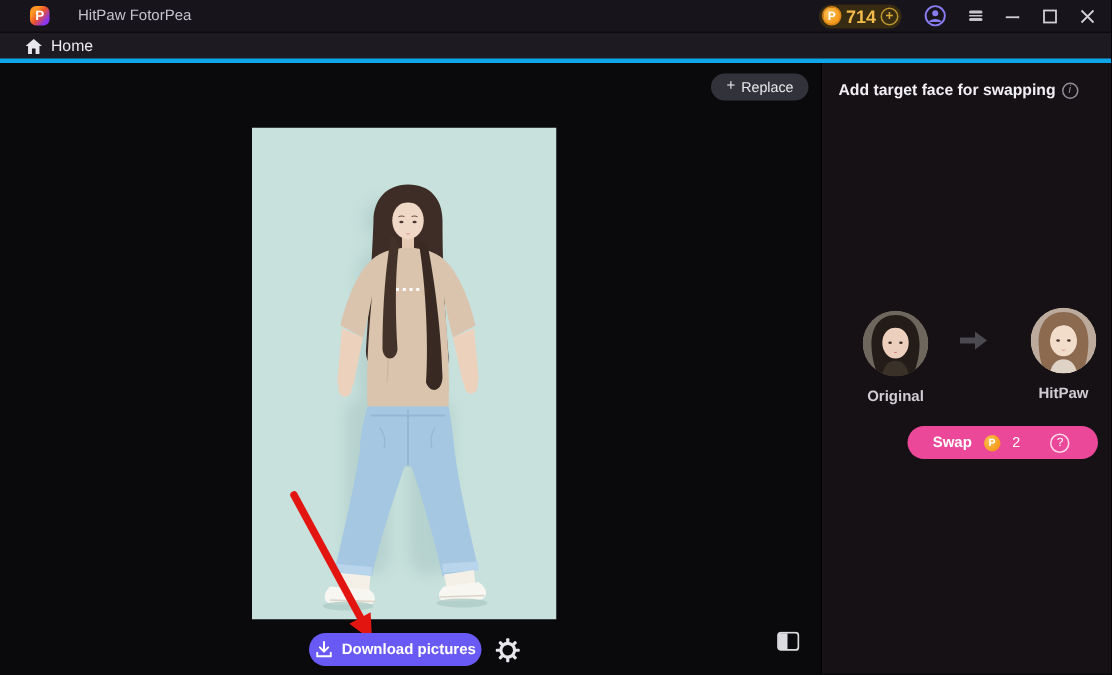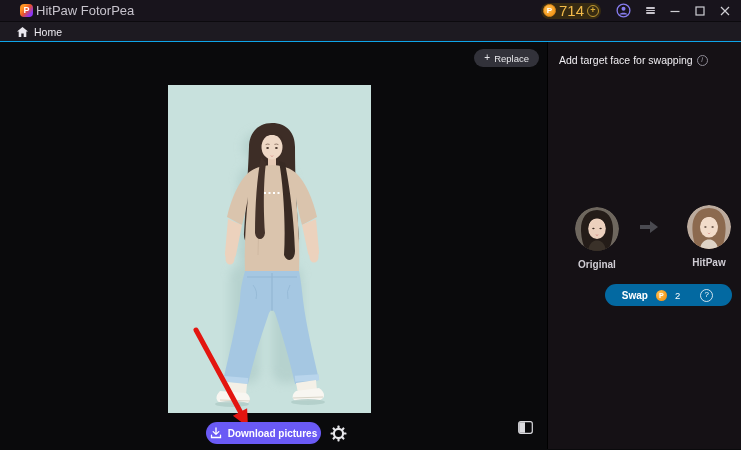--- a/index.html
+++ b/index.html
@@ -3,31 +3,31 @@
 <meta charset="utf-8">
 <style>
   * { margin:0; padding:0; box-sizing:border-box; }
   html,body { width:741px; height:450px; background:#000; }
   body { font-family:"Liberation Sans", sans-serif; overflow:hidden; }
   .window { position:relative; width:741px; height:450px; background:#0a0a0c; overflow:hidden; }
 
   
   .titlebar { position:relative; display:flex; align-items:center; height:22px; background:#18141c; padding-left:20px; border-bottom:1px solid #0c0a0e; }
   .logo { width:13px; height:13px; border-radius:4px; background:linear-gradient(130deg,#ff9423 25%,#e8512f 50%,#8b36f0 80%); color:#fff; font-size:9px; font-weight:bold; display:flex; align-items:center; justify-content:center; line-height:1; }
-  .app-name { color:#c7c3cc; font-size:13px; margin-left:3px; }
+  .app-name { color:#c7c3cc; font-size:10px; margin-left:19px; }
   .tb-right { display:flex; align-items:center; margin-left:auto; padding-right:11px; gap:15px; }
   .coin-badge { display:flex; align-items:center; height:16px; background:#372b12; border-radius:9px; padding:0 2px 0 2px; gap:3px; }
   .coin { width:13px; height:13px; border-radius:50%; background:radial-gradient(circle at 35% 35%, #ffc153, #f59a1c 70%); color:#fff; font-size:8px; font-weight:bold; display:flex; align-items:center; justify-content:center; line-height:1; border:1px solid #d9861a; }
-  .coin-count { color:#f3bb4a; font-size:15px; font-weight:normal; }
+  .coin-count { color:#f3bb4a; font-size:12px; font-weight:bold; }
   .plus-circle { width:12px; height:12px; border-radius:50%; border:1.2px solid #bd9630; color:#d9ab36; font-size:9px; font-weight:bold; display:flex; align-items:center; justify-content:center; line-height:1; padding-bottom:1px; }
   .tb-icon { display:flex; align-items:center; justify-content:center; cursor:pointer; }
   .menu-icon span { display:block; width:9px; height:1.4px; background:#c6c3cb; margin:1.2px 0; border-radius:1px; }
 
   
-  .tabbar { display:flex; align-items:center; height:20px; background:#1d1a21; padding-left:17px; border-bottom:1px solid #0ea5e9;text-align:right; }
+  .tabbar { display:flex; align-items:center; height:20px; background:#1d1a21; padding-left:17px; border-bottom:3px solid #0ea5e9;text-align:right; }
   .home-tab { display:flex; align-items:center; gap:6px; cursor:pointer; }
   .home-label { color:#eceaf0; font-size:10.5px; }
 
   
   .main { position:relative; display:flex; height:407px; }
   .canvas { position:relative; width:547px; height:407px; background:#0a0a0c; }
 
   .replace-btn { position:absolute; top:7px; right:8px; height:18px; display:flex; align-items:center; gap:4px; background:#32323a; border-radius:9px; padding:0 10px; cursor:pointer; }
   .replace-plus { color:#e9e9ec; font-size:10px; line-height:1; }
   .replace-label { color:#e9e9ec; font-size:9.5px;text-align:center; }
@@ -37,32 +37,32 @@
   .arrow-overlay { position:absolute; left:0; top:0; width:547px; height:407px; pointer-events:none; }
 
   .download-btn { position:absolute; left:206px; top:380px; width:115px; height:22px; border-radius:11px; background:#6a5af5; display:flex; align-items:center; justify-content:center; gap:6px; cursor:pointer; }
   .download-label { color:#fff; font-size:10px; font-weight:bold; }
   .gear-btn { position:absolute; left:329px; top:382px; width:18px; height:18px; display:flex; align-items:center; justify-content:center; cursor:pointer; }
   .compare-btn { position:absolute; left:517px; top:377px; width:17px; height:16px; display:flex; align-items:center; justify-content:center; cursor:pointer; }
 
   
   .panel { position:relative; width:194px; height:407px; background:#151115; border-left:1px solid #000; }
   .panel-title { position:absolute; left:11px; top:12px; display:flex; align-items:center; gap:4px; }
-  .panel-title-text { color:#f1eff3; font-size:10.5px; font-weight:normal; }
+  .panel-title-text { color:#f1eff3; font-size:10.5px; font-weight:bold; }
   .info-icon { width:11px; height:11px; border-radius:50%; border:1px solid #8f8c96; color:#9b98a2; font-size:7.5px; display:flex; align-items:center; justify-content:center; line-height:1; font-style:italic; }
 
   .face-thumb { position:absolute; width:44px; height:44px; border-radius:50%; overflow:hidden; cursor:pointer; }
   .thumb-original { left:27px; top:165px; }
   .thumb-target { left:139px; top:163px; }
   .faces-arrow { position:absolute; left:90px; top:178px; }
   .face-label { position:absolute; color:#cfccd3; font-size:10px; text-align:center; width:60px;font-weight:bold; }
   .label-original { left:19px; top:217px; }
   .label-target { left:131px; top:215px; }
 
-  .swap-btn { position:absolute; left:57px; top:242px; width:127px; height:22px; border-radius:11px; background:#0369a1; display:flex; align-items:center; justify-content:center; gap:8px; cursor:pointer; padding-right:2px; }
+  .swap-btn { position:absolute; left:57px; top:242px; width:127px; height:22px; border-radius:11px; background:#ec4899; display:flex; align-items:center; justify-content:center; gap:8px; cursor:pointer; padding-right:2px; }
   .swap-label { color:#fff; font-size:10px; font-weight:bold; }
   .swap-coin { width:11px; height:11px; border-radius:50%; background:radial-gradient(circle at 35% 35%, #ffc153, #f59a1c 70%); color:#fff; font-size:7px; font-weight:bold; display:flex; align-items:center; justify-content:center; line-height:1; }
   .swap-cost { color:#fff; font-size:9.5px; }
   .help-circle { width:13px; height:13px; margin-left:12px; border-radius:50%; border:1px solid rgba(255,255,255,0.8); color:#fff; font-size:8px; display:flex; align-items:center; justify-content:center; line-height:1; }
 </style>
 </head>
 <body>
 
 <div class="window">
 

